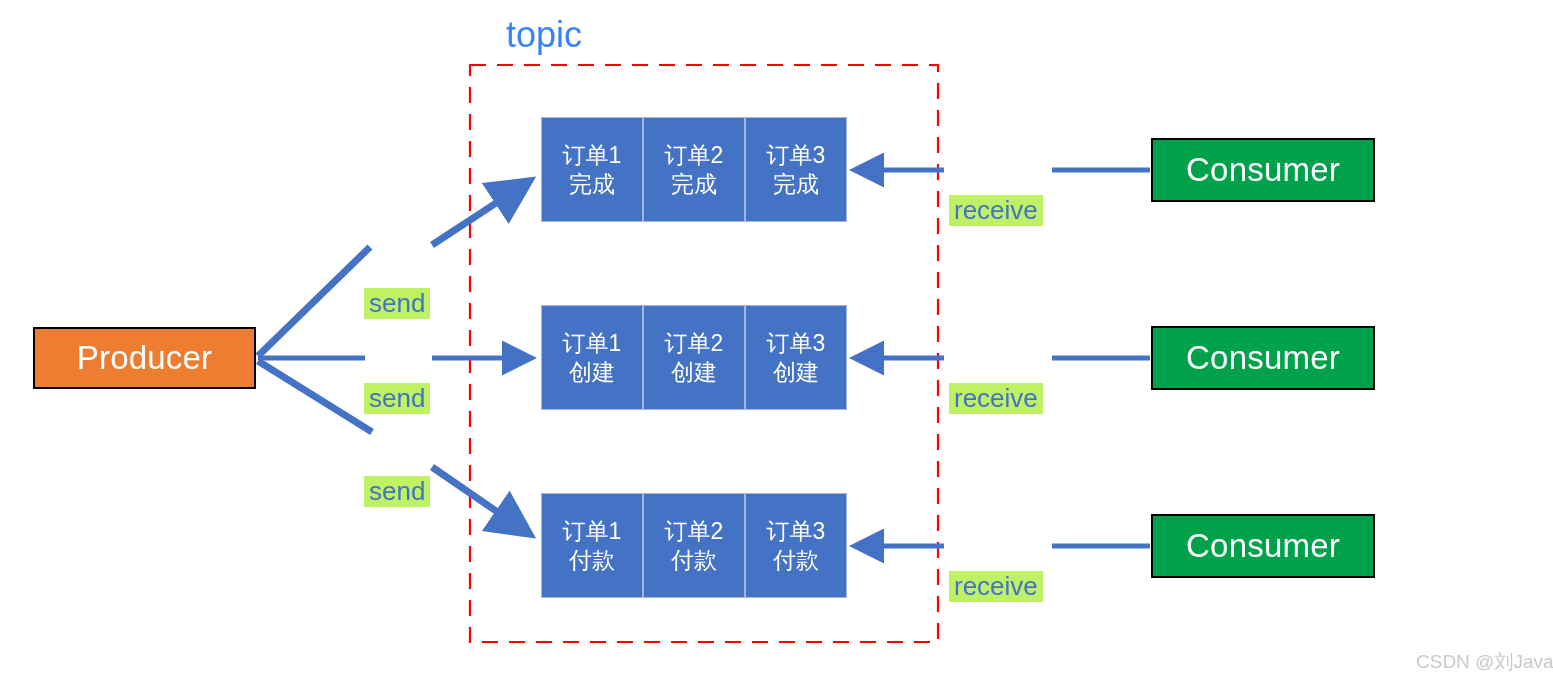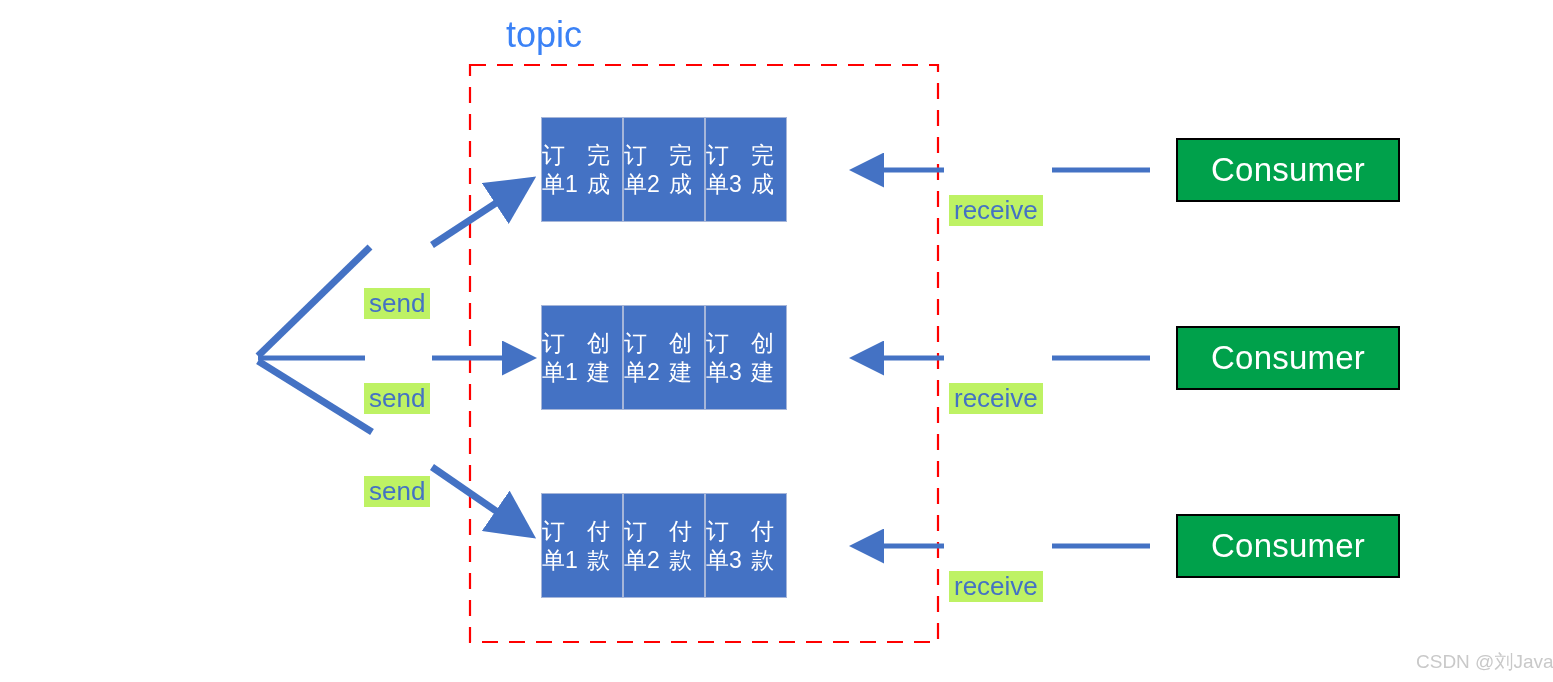--- a/index.html
+++ b/index.html
@@ -29,37 +29,36 @@
     box-sizing: border-box;
     border: 2px solid #000000;
     display: flex;
     align-items: center;
     justify-content: center;
     color: #ffffff;
     font-size: 33px;
     font-weight: 400;
     letter-spacing: 0.2px;
     white-space: nowrap;
-    margin-left: 25px;
   }
   .node.producer { background: #ED7D31; }
   .node.consumer { background: #00A14B; }
 
   .msg-row {
     position: absolute;
     display: flex;
   }
   .msg-cell {
     box-sizing: border-box;
-    width: 82px;
+    width: 102px;
     height: 105px;
     background: #4472C4;
     border: 1px solid #A6B6D9;
     display: flex;
-    flex-direction: row;
+    flex-direction: column;
     align-items: center;
     justify-content: center;
     color: #ffffff;
     font-size: 23px;
     line-height: 1.22;
   }
   .msg-cell .ln { display: block; }
 
   .edge-label {
     position: absolute;
@@ -124,20 +123,23 @@
     </g>
 
     <g>
       <line x1="1150" y1="546" x2="1052" y2="546" stroke="#4472C4" stroke-width="5"></line>
       <line x1="944" y1="546" x2="856" y2="546" stroke="#4472C4" stroke-width="5" marker-end="url(#ah)"></line>
     </g>
   </svg>
 
   <div class="topic-label" style="left:506px; top:14px;">topic</div>
 
+  <div class="node producer" style="left:33px; top:327px; width:223px; height:62px;">
+    <span>Producer</span>
+  </div>
 
   <div class="node consumer" style="left:1151px; top:138px; width:224px; height:64px;">
     <span>Consumer</span>
   </div>
   <div class="node consumer" style="left:1151px; top:326px; width:224px; height:64px;">
     <span>Consumer</span>
   </div>
   <div class="node consumer" style="left:1151px; top:514px; width:224px; height:64px;">
     <span>Consumer</span>
   </div>

